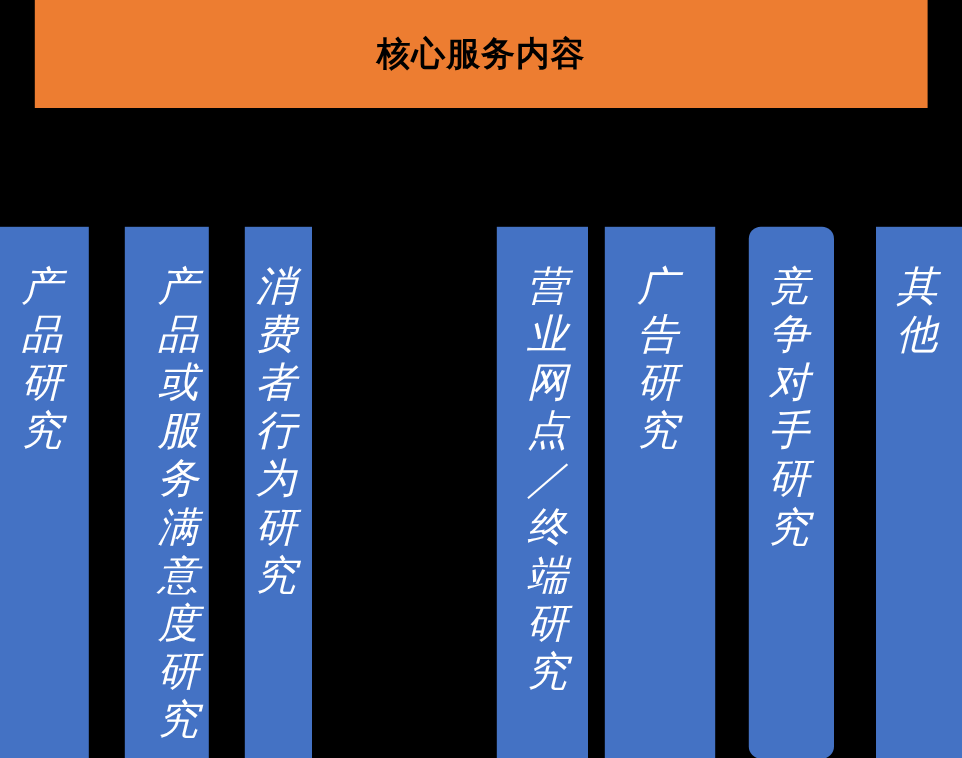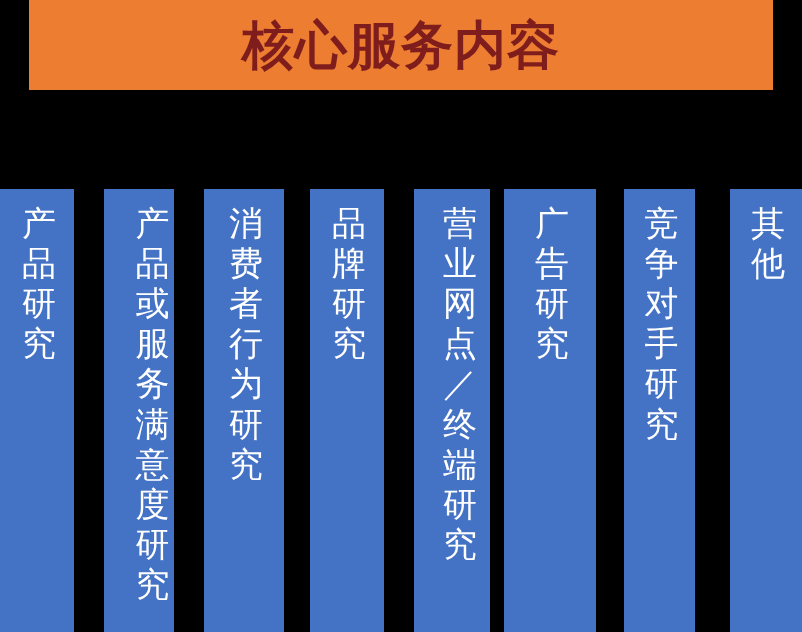--- a/index.html
+++ b/index.html
@@ -23,22 +23,22 @@
     top: 0px;
     width: 744px;
     height: 90px;
     background: #ED7D31;
     display: flex;
     align-items: center;
     justify-content: center;
     box-sizing: border-box;
   }
   #header-title {
-    color: #7f1d1d;
-    font-size: 52px;
+    color: #000000;
+    font-size: 28px;
     font-weight: bold;
     letter-spacing: 1px;
     line-height: 1;
     white-space: nowrap;
     text-align: center;
   }
 
   
   #columns-band {
     position: absolute;
@@ -67,22 +67,23 @@
     box-sizing: border-box;
     
     word-break: break-all;
     white-space: normal;
     letter-spacing: 0;
   }
   
   .column-label-inner {
     display: block;
     width: 38px;
-    margin: 0 auto;
-    text-align: right;
+    margin: 16px auto;
+    text-align: left;
+    font-style: italic;
   }
 </style>
 </head>
 <body>
 
 <div id="canvas">
 
   <div id="header-banner">
     <div id="header-title">核心服务内容</div>
   </div>
@@ -94,45 +95,40 @@
         <span class="column-label-inner">产品研究</span>
       </span>
     </div>
 
     <div class="column" style="left:104px; width:70px;padding-left:23px;">
       <span class="column-label">
         <span class="column-label-inner">产品或服务满意度研究</span>
       </span>
     </div>
 
-    <div class="column" style="left:204px; width:80px;">
+    <div class="column" style="left:204px; width:56px;">
       <span class="column-label">
         <span class="column-label-inner">消费者行为研究</span>
       </span>
     </div>
 
-    <div class="column" style="left:310px; width:74px;">
-      <span class="column-label">
-        <span class="column-label-inner">品牌研究</span>
-      </span>
-    </div>
 
     <div class="column" style="left:414px; width:76px;padding-left:12px;">
       <span class="column-label">
         <span class="column-label-inner">营业网点／终端研究</span>
       </span>
     </div>
 
     <div class="column" style="left:504px; width:92px;">
       <span class="column-label">
         <span class="column-label-inner">广告研究</span>
       </span>
     </div>
 
-    <div class="column" style="left:624px; width:71px;">
+    <div class="column" style="left:624px; width:71px;border-radius:10px;">
       <span class="column-label">
         <span class="column-label-inner">竞争对手研究</span>
       </span>
     </div>
 
     <div class="column" style="left:730px; width:72px;">
       <span class="column-label">
         <span class="column-label-inner">其他</span>
       </span>
     </div>

